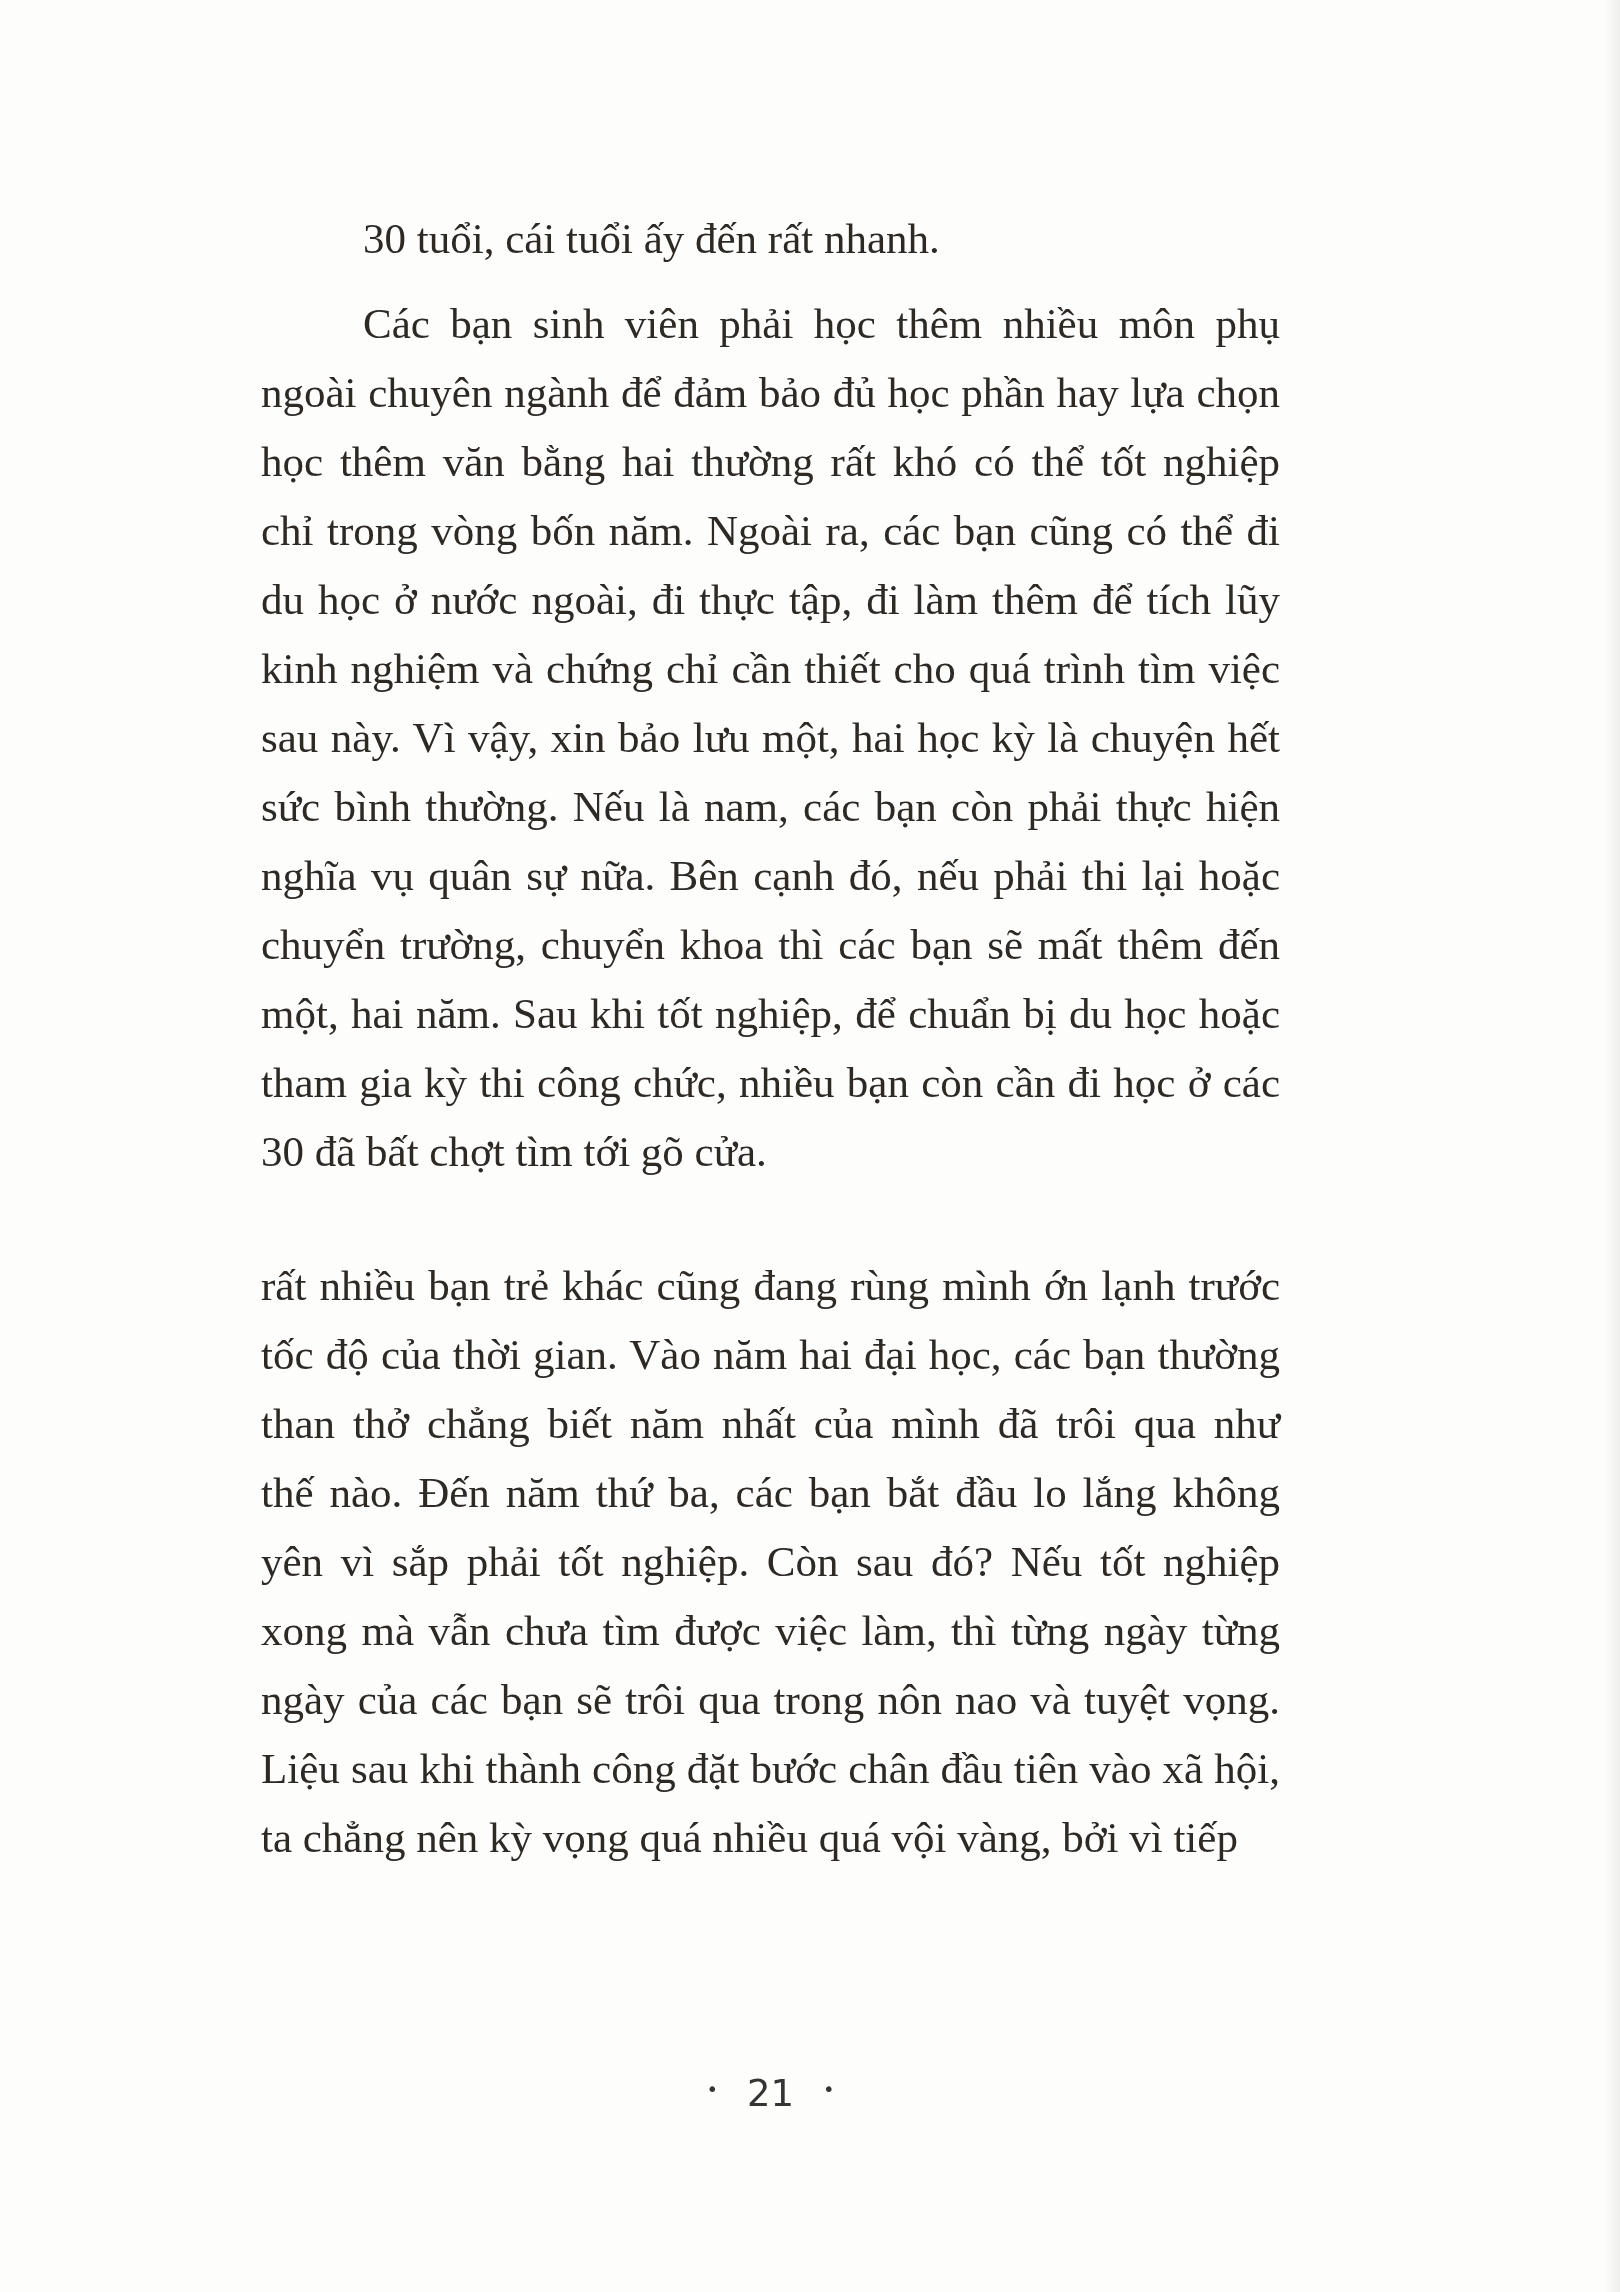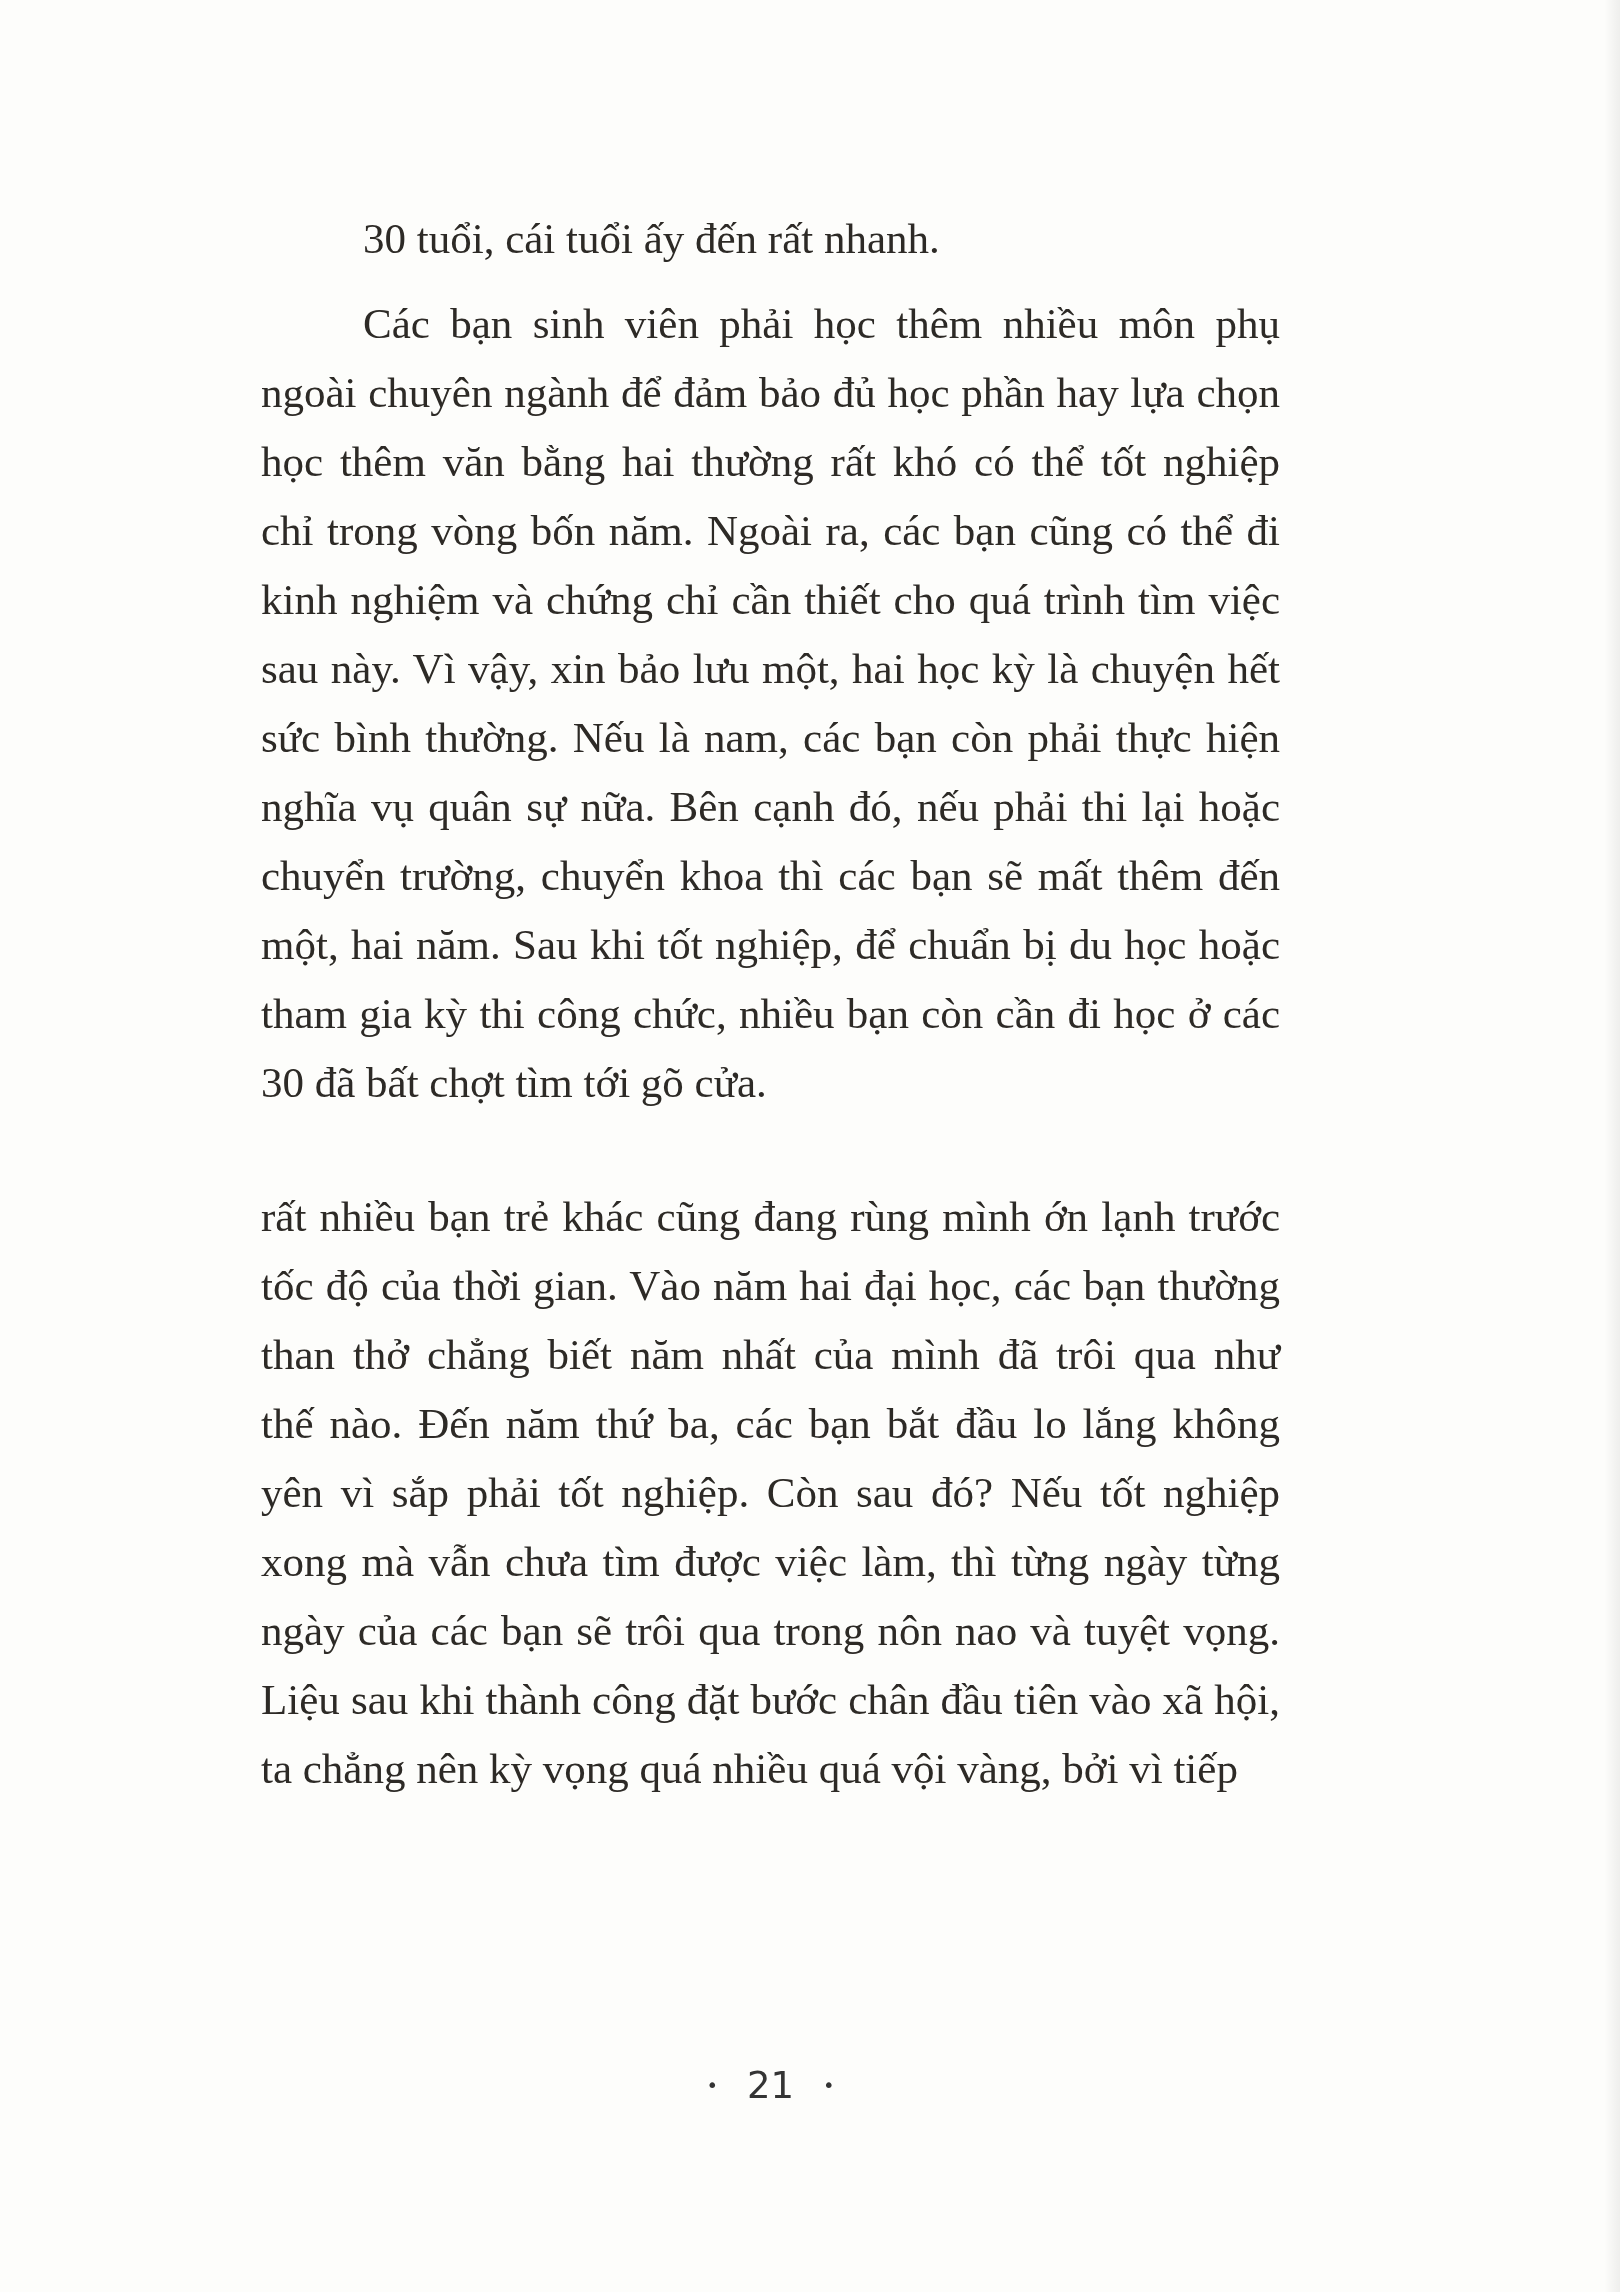--- a/index.html
+++ b/index.html
@@ -57,20 +57,21 @@
   }
   .footer-bullet {
     font-family: "DejaVu Sans", "Liberation Sans", sans-serif;
     font-size: 19.6px;
     line-height: 19.6px;
   }
   .page-num {
     font-family: "DejaVu Sans", "Liberation Sans", sans-serif;
     font-size: 37px;
     line-height: 39px;
+    margin-top: 8px;
   }
   .edge-shade {
     position: absolute;
     top: 0;
     right: 0;
     width: 15.7px;
     height: 100%;
     background: linear-gradient(to right, rgba(0,0,0,0), rgba(0,0,0,0.06));
     pointer-events: none;
   }
@@ -82,20 +83,21 @@
 
   <div class="text-block" id="text-block">
       <div class="paragraph">
         <div class="line first last">30 tuổi, cái tuổi ấy đến rất nhanh.</div>
       </div>
       <div class="paragraph">
         <div class="line first">Các bạn sinh viên phải học thêm nhiều môn phụ</div>
         <div class="line">ngoài chuyên ngành để đảm bảo đủ học phần hay lựa chọn</div>
         <div class="line">học thêm văn bằng hai thường rất khó có thể tốt nghiệp</div>
         <div class="line">chỉ trong vòng bốn năm. Ngoài ra, các bạn cũng có thể đi</div>
+        <div class="line">du học ở nước ngoài, đi thực tập, đi làm thêm để tích lũy</div>
         <div class="line">kinh nghiệm và chứng chỉ cần thiết cho quá trình tìm việc</div>
         <div class="line">sau này. Vì vậy, xin bảo lưu một, hai học kỳ là chuyện hết</div>
         <div class="line">sức bình thường. Nếu là nam, các bạn còn phải thực hiện</div>
         <div class="line">nghĩa vụ quân sự nữa. Bên cạnh đó, nếu phải thi lại hoặc</div>
         <div class="line">chuyển trường, chuyển khoa thì các bạn sẽ mất thêm đến</div>
         <div class="line">một, hai năm. Sau khi tốt nghiệp, để chuẩn bị du học hoặc</div>
         <div class="line">tham gia kỳ thi công chức, nhiều bạn còn cần đi học ở các</div>
         <div class="line last">30 đã bất chợt tìm tới gõ cửa.</div>
       </div>
       <div class="paragraph section-break">

